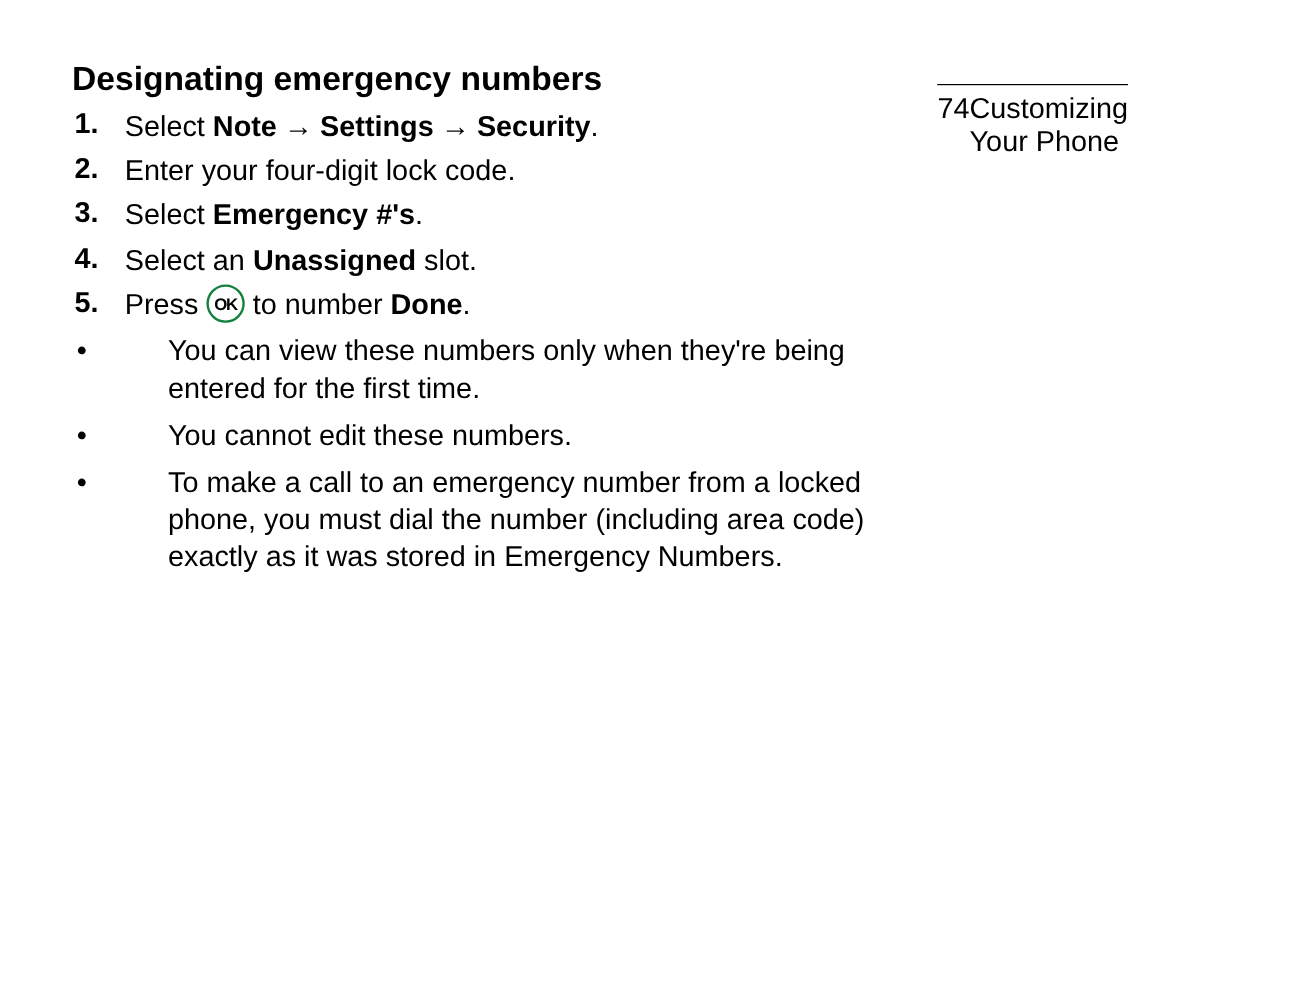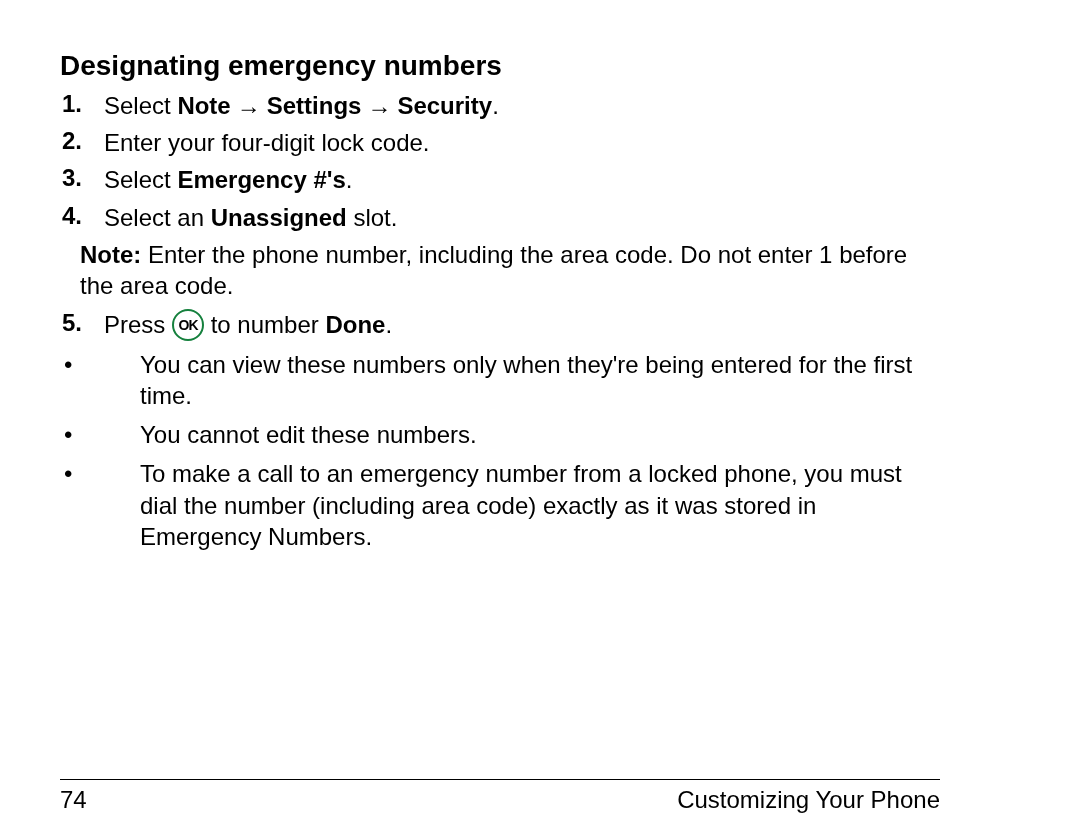--- a/index.html
+++ b/index.html
@@ -11,21 +11,21 @@
     font-family: Arial, Helvetica, sans-serif;
     color: #000000;
   }
   .page {
     box-sizing: border-box;
     padding: 50px 60px 20px 60px;
     width: 1000px;
     height: 834px;
     position: relative;
     display: flex;
-    flex-direction: column;
+    flex-direction: row;
   }
   .content {
     flex: 1 1 auto;
   }
   h2.section-title {
     font-size: 28px;
     font-weight: bold;
     margin: 0 0 8px 0;
   }
   p.intro {
@@ -144,23 +144,20 @@
       </li>
 
       <li>
         <span class="num">4.</span>
         <span class="body">
           <span>Select an </span><span class="bold">Unassigned</span><span> slot.</span>
         </span>
       </li>
     </ol>
 
-    <div class="note-block">
-      <span class="bold">Note:</span><span> Enter the phone number, including the area code. Do not enter 1 before the area code.</span>
-    </div>
 
     <ol class="steps">
       <li>
         <span class="num">5.</span>
         <span class="body">
           <span>Press </span><span class="ok-icon">OK</span><span> to number </span><span class="bold">Done</span><span>.</span>
         </span>
       </li>
     </ol>
 

